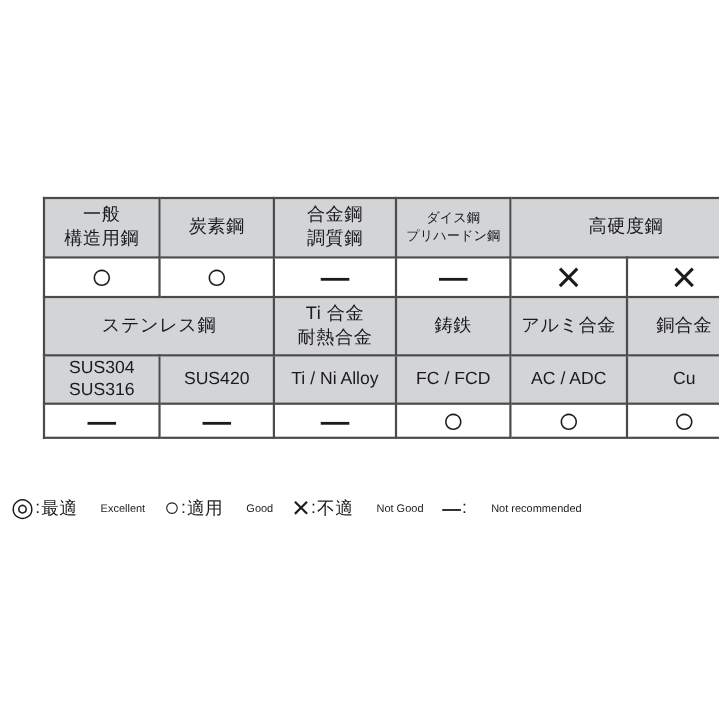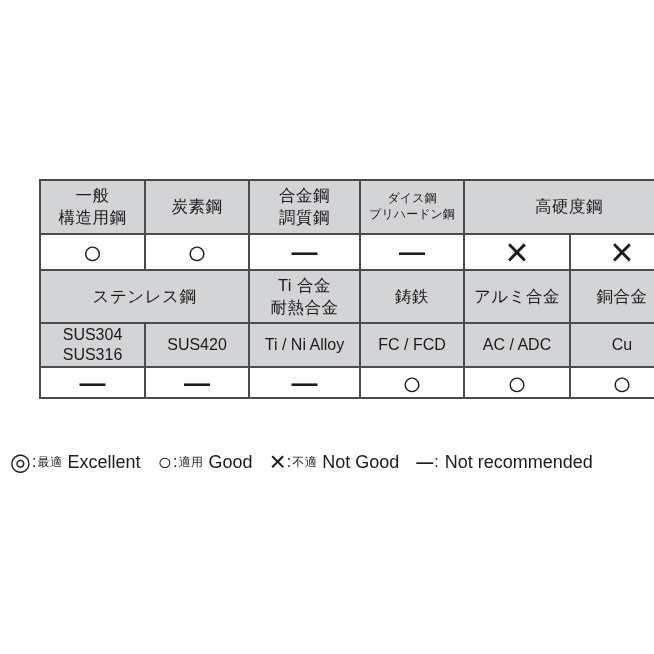--- a/index.html
+++ b/index.html
@@ -43,22 +43,22 @@
     position:absolute;left:10px;top:450px;width:634px;height:24px;
     display:flex;align-items:center;gap:17px;white-space:nowrap;
   }
   .legend-item{display:flex;align-items:center;}
   .lg-sym{display:inline-block;line-height:1;}
   .lg-sym-bullseye{font-size:24px;}
   .lg-sym-circle{font-size:24px;}
   .lg-sym-cross{font-size:28px;}
   .lg-sym-dash{font-size:17px;font-weight:bold;}
   .lg-colon{font-size:16px;margin:0 1px;}
-  .lg-jp{font-size:12px;letter-spacing:.5px;}
-  .lg-en{font-size:18px;margin-left:5px;}
+  .lg-jp{font-size:16px;letter-spacing:.5px;}
+  .lg-en{font-size:10px;margin-left:21px;}
 </style>
 </head>
 <body>
 
 <div class="table-wrap">
   <table class="spec">
     <colgroup>
       <col class="c1">
         <col class="c2">
         <col class="c3">

